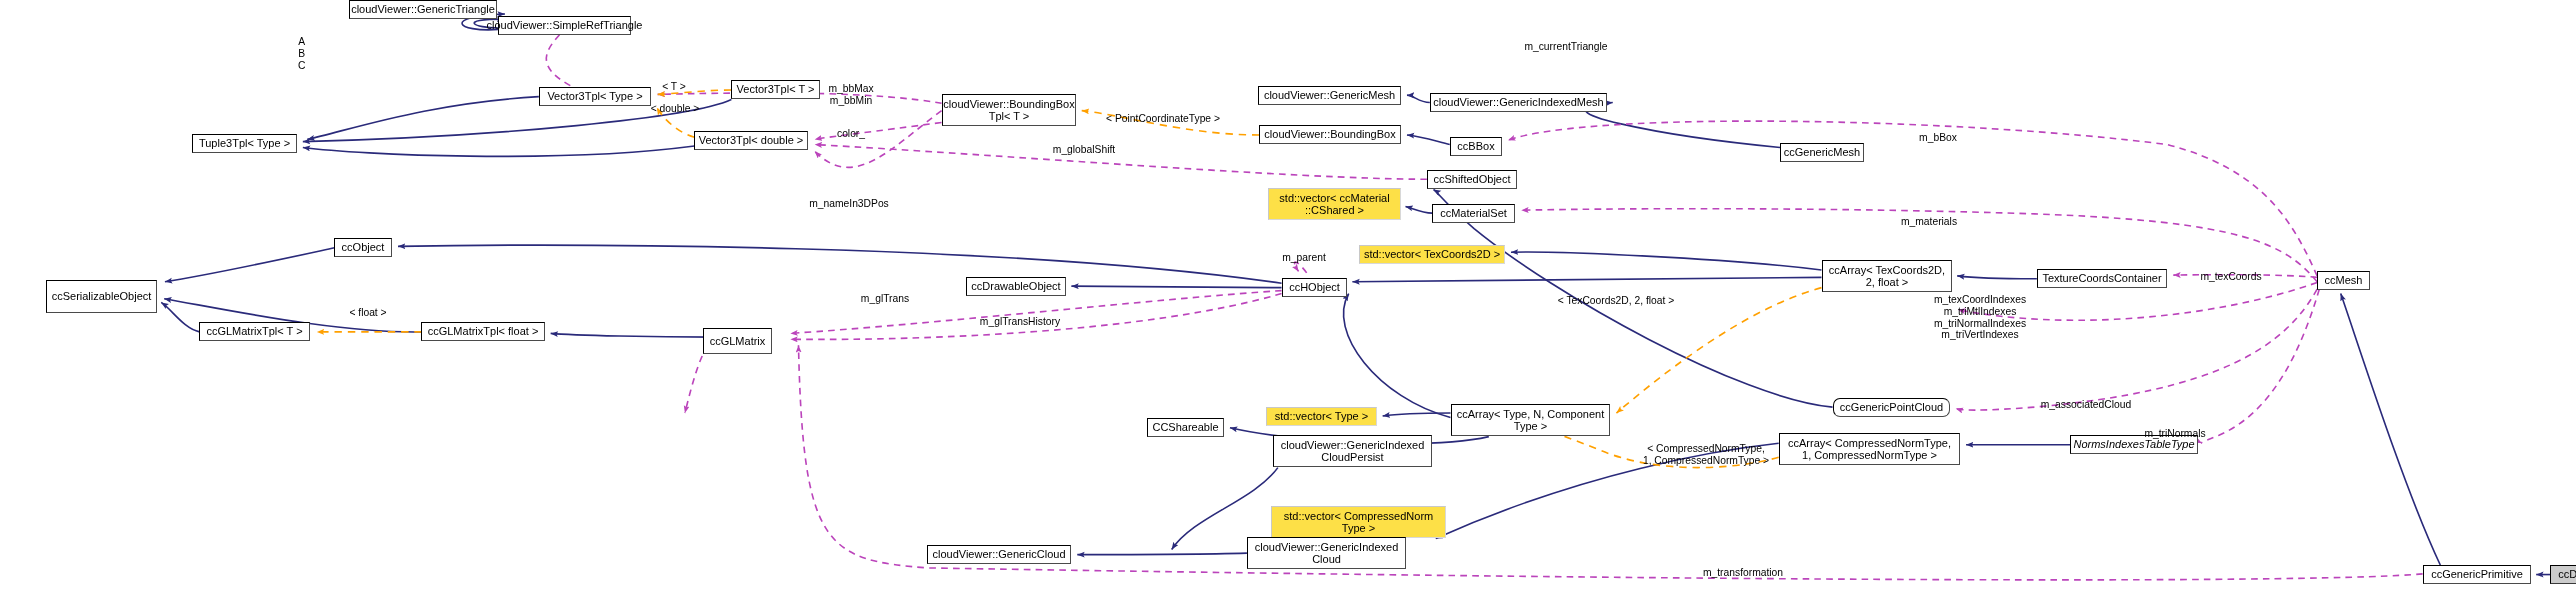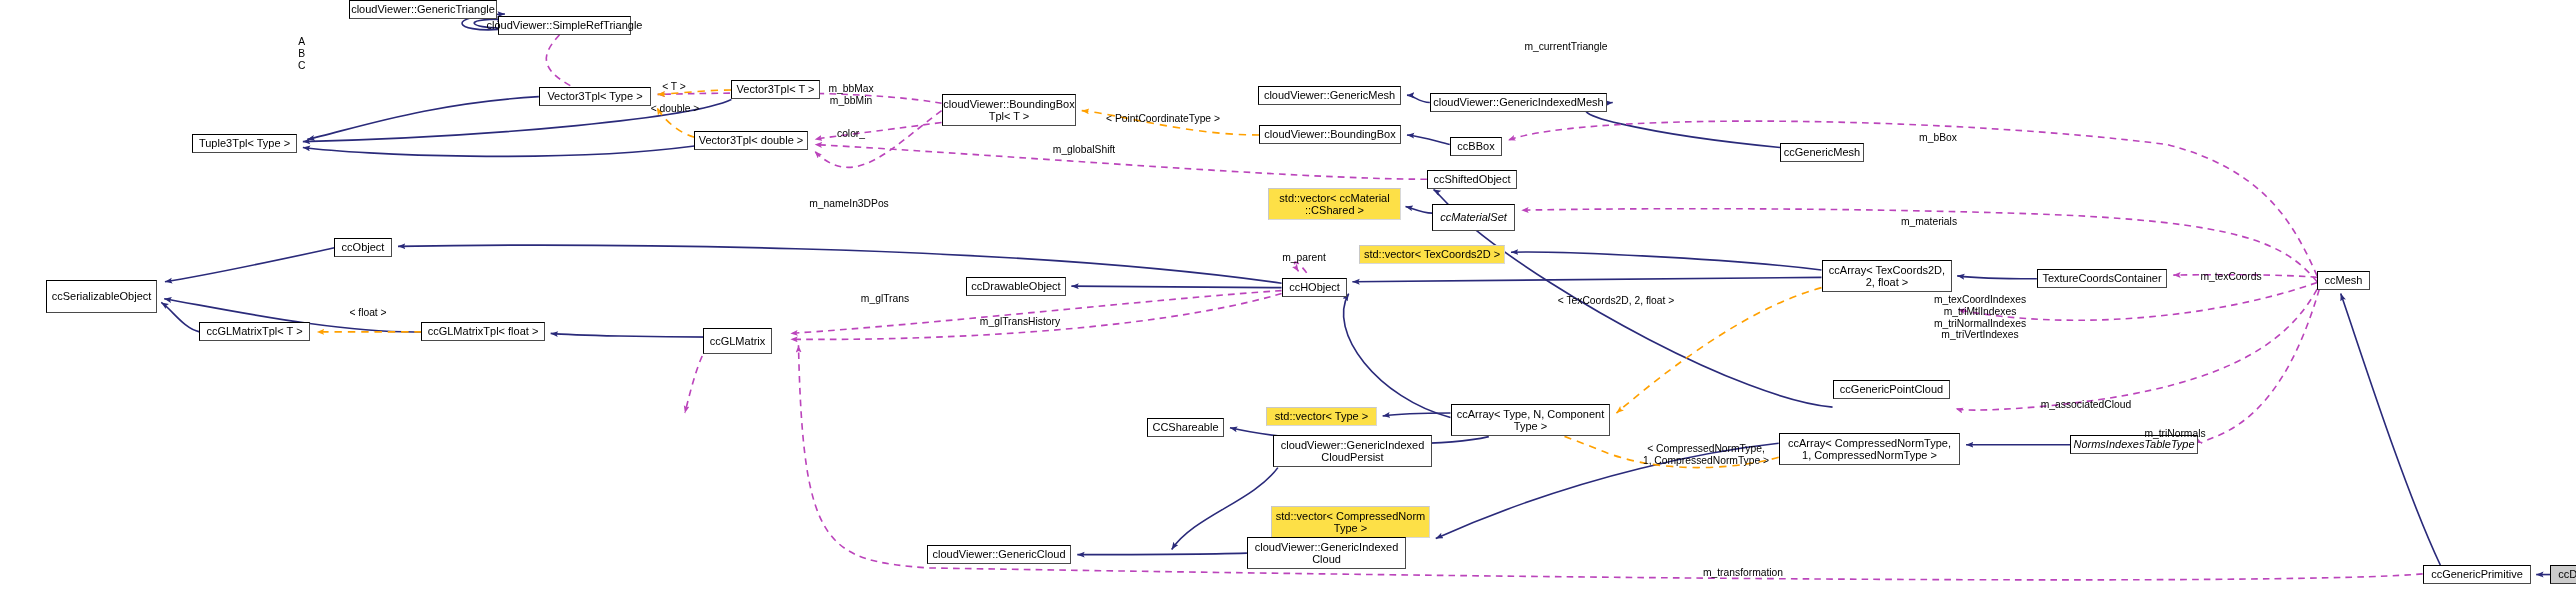--- a/index.html
+++ b/index.html
@@ -147,45 +147,45 @@
       <div class="node" style="left: 651px; top: 131px; width: 114px; height: 19px;">Vector3Tpl&lt; double &gt;</div>
       <div class="node" style="left: 899px; top: 94px; width: 134px; height: 32px;">cloudViewer::BoundingBox
 Tpl&lt; T &gt;</div>
       <div class="node" style="left: 1215px; top: 86px; width: 143px; height: 19px;">cloudViewer::GenericMesh</div>
       <div class="node" style="left: 1387px; top: 93px; width: 177px; height: 19px;">cloudViewer::GenericIndexedMesh</div>
       <div class="node" style="left: 1216px; top: 125px; width: 142px; height: 19px;">cloudViewer::BoundingBox</div>
       <div class="node" style="left: 1407px; top: 137px; width: 52px; height: 19px;">ccBBox</div>
       <div class="node" style="left: 1384px; top: 170px; width: 90px; height: 19px;">ccShiftedObject</div>
       <div class="node ghost" style="left: 1225px; top: 188px; width: 133px; height: 32px;">std::vector&lt; ccMaterial
 ::CShared &gt;</div>
-      <div class="node" style="left: 1389px; top: 204px; width: 83px; height: 27px; font-style: italic;">ccMaterialSet</div>
+      <div class="node" style="left: 1389px; top: 204px; width: 83px; height: 19px;">ccMaterialSet</div>
       <div class="node" style="left: 291px; top: 238px; width: 58px; height: 19px;">ccObject</div>
       <div class="node" style="left: 3px; top: 280px; width: 111px; height: 33px;">ccSerializableObject</div>
       <div class="node" style="left: 156px; top: 322px; width: 111px; height: 19px;">ccGLMatrixTpl&lt; T &gt;</div>
       <div class="node" style="left: 378px; top: 322px; width: 124px; height: 19px;">ccGLMatrixTpl&lt; float &gt;</div>
       <div class="node" style="left: 660px; top: 328px; width: 69px; height: 26px;">ccGLMatrix</div>
       <div class="node" style="left: 923px; top: 277px; width: 100px; height: 19px;">ccDrawableObject</div>
       <div class="node" style="left: 1239px; top: 278px; width: 65px; height: 19px;">ccHObject</div>
       <div class="node ghost" style="left: 1316px; top: 245px; width: 146px; height: 19px;">std::vector&lt; TexCoords2D &gt;</div>
       <div class="node" style="left: 1779px; top: 260px; width: 130px; height: 32px;">ccArray&lt; TexCoords2D,
 2, float &gt;</div>
       <div class="node" style="left: 1994px; top: 269px; width: 130px; height: 19px;">TextureCoordsContainer</div>
       <div class="node" style="left: 2274px; top: 271px; width: 53px; height: 19px;">ccMesh</div>
       <div class="node" style="left: 1737px; top: 143px; width: 84px; height: 19px;">ccGenericMesh</div>
       <div class="node ghost" style="left: 1223px; top: 407px; width: 111px; height: 19px;">std::vector&lt; Type &gt;</div>
       <div class="node" style="left: 1408px; top: 404px; width: 159px; height: 32px;">ccArray&lt; Type, N, Component
 Type &gt;</div>
-      <div class="node" style="left: 1790px; top: 380px; width: 117px; height: 19px;">ccGenericPointCloud</div>
+      <div class="node" style="left: 1790px; top: 398px; width: 117px; height: 19px; border-radius: 7px;">ccGenericPointCloud</div>
       <div class="node" style="left: 1104px; top: 418px; width: 77px; height: 19px;">CCShareable</div>
       <div class="node" style="left: 1230px; top: 435px; width: 159px; height: 32px;">cloudViewer::GenericIndexed
 CloudPersist</div>
       <div class="node" style="left: 1736px; top: 433px; width: 181px; height: 32px;">ccArray&lt; CompressedNormType,
 1, CompressedNormType &gt;</div>
       <div class="node" style="left: 2027px; top: 435px; width: 128px; height: 19px; font-style: italic;">NormsIndexesTableType</div>
-      <div class="node ghost" style="left: 1228px; top: 506px; width: 159px; height: 32px;">std::vector&lt; CompressedNorm
+      <div class="node ghost" style="left: 1228px; top: 506px; width: 175px; height: 32px;">std::vector&lt; CompressedNorm
 Type &gt;</div>
       <div class="node" style="left: 884px; top: 545px; width: 144px; height: 19px;">cloudViewer::GenericCloud</div>
       <div class="node" style="left: 1204px; top: 537px; width: 159px; height: 32px;">cloudViewer::GenericIndexed
 Cloud</div>
       <div class="node" style="left: 2380px; top: 565px; width: 108px; height: 19px;">ccGenericPrimitive</div>
       <div class="node focus" style="left: 2507px; top: 565px; width: 49px; height: 19px;">ccDisc</div>
       <div class="edge-label" style="left: 255px; top: 36px;">A
 B
 C</div>
       <div class="edge-label center tmpl" style="left: 631px; top: 81px;">&lt; T &gt;</div>

